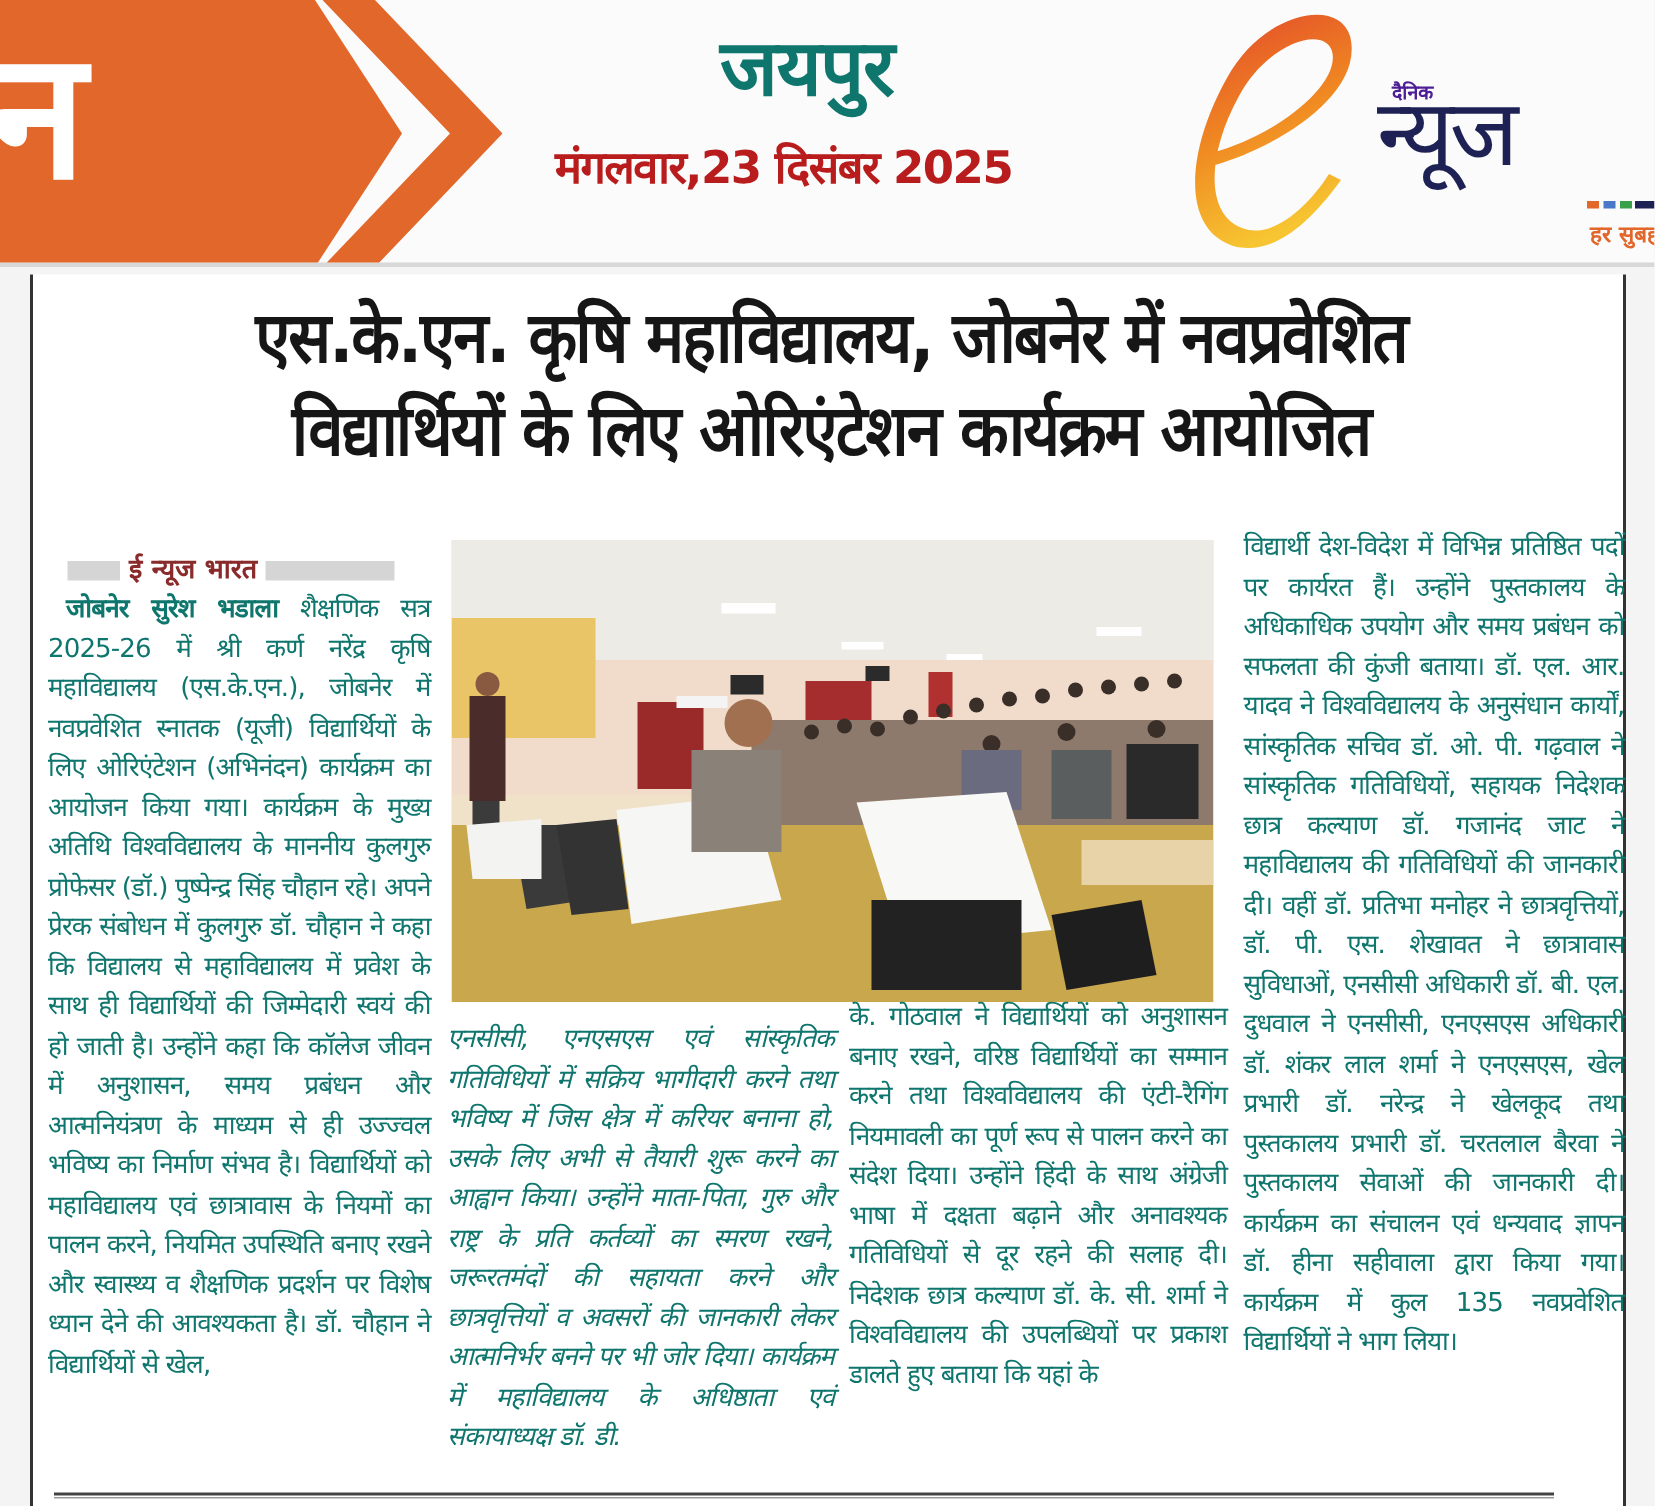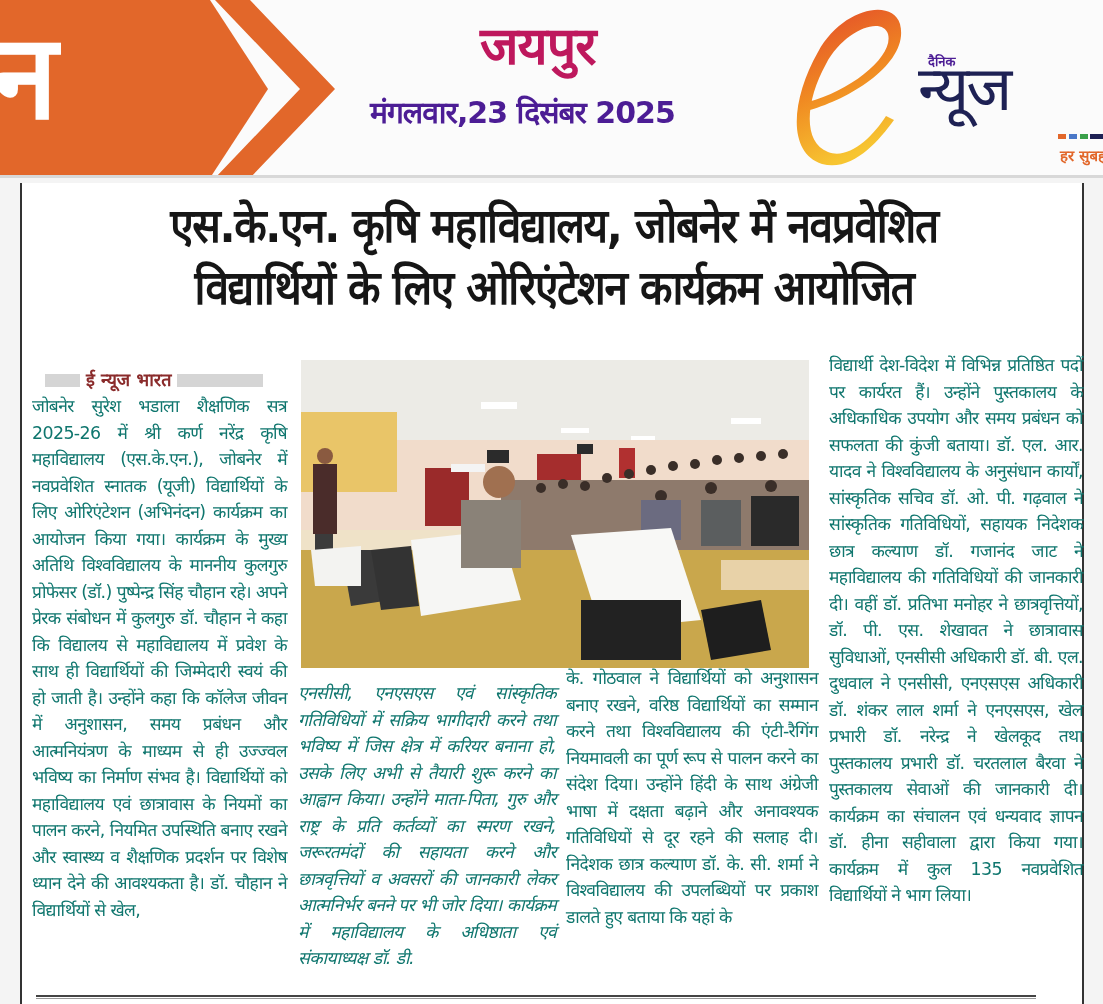--- a/index.html
+++ b/index.html
@@ -6,22 +6,22 @@
     html, body { width: 1103px; height: 1004px; overflow: hidden; background: #f4f4f4; }
     body { position: relative; font-family: "DejaVu Sans", sans-serif; color: #1a1a1a; }
 
     
     .masthead { position: absolute; left: 0; top: 0; width: 1103px; height: 178px; background: #fbfbfb; overflow: hidden; border-bottom: 3px solid #d8d8d8; }
     .mast-orange { position: absolute; left: 0; top: 0; width: 290px; height: 178px; background: #e2672a;
       clip-path: polygon(0 0, 210px 0, 268px 89px, 210px 178px, 0 178px); }
     .mast-chevron { position: absolute; left: 215px; top: 0; width: 130px; height: 178px; background: #e2672a;
       clip-path: polygon(0 0, 35px 0, 120px 89px, 35px 178px, 0 178px, 85px 89px); }
     .mast-letter { position: absolute; left: -8px; top: 18px; font-family: "DejaVu Sans", sans-serif; font-weight: bold; font-size: 118px; color: #ffffff; line-height: 1; }
-    .mast-city { position: absolute; left: 480px; top: 18px; font-size: 52px; font-weight: bold; color: #be185d; line-height: 1.1; letter-spacing: -1px; }
-    .mast-date { position: absolute; left: 370px; top: 96px; font-size: 30px; font-weight: bold; color: #4c1d95; line-height: 1.1; letter-spacing: -1px; text-align: right; }
+    .mast-city { position: absolute; left: 480px; top: 18px; font-size: 52px; font-weight: bold; color: #0f766e; line-height: 1.1; letter-spacing: -1px; }
+    .mast-date { position: absolute; left: 370px; top: 96px; font-size: 30px; font-weight: bold; color: #b91c1c; line-height: 1.1; letter-spacing: -1px; text-align: right; }
 
     .logo-e { position: absolute; left: 782px; top: 2px; width: 130px; height: 170px; }
     .logo-dainik { position: absolute; left: 928px; top: 52px; font-size: 13px; font-weight: bold; color: #4c1d95; }
     .logo-news { position: absolute; left: 918px; top: 55px; font-size: 62px; font-weight: normal; color: #1e2154; line-height: 1.1; letter-spacing: -3px; text-align: right; }
     .logo-bars { position: absolute; left: 1058px; top: 134px; display: flex; gap: 3px; }
     .logo-bars span { display: block; width: 8px; height: 5px; }
     .logo-underline { position: absolute; left: 1090px; top: 134px; width: 20px; height: 5px; background: #1e2154; }
     .logo-tagline { position: absolute; left: 1060px; top: 145px; font-size: 15px; font-weight: bold; color: #e2672a; white-space: nowrap; }
 
     
@@ -33,21 +33,21 @@
     .byline { position: absolute; left: 23px; top: 191px; width: 218px; height: 13px; background: #d5d5d5; }
     .byline-text { position: absolute; left: 58px; top: 186px; font-size: 18px; font-weight: bold; color: #8a2b2b; background: #ffffff; padding: 0 6px; line-height: 22px; }
 
     
     .col { position: absolute; font-family: "DejaVu Sans", sans-serif; font-size: 17.4px; line-height: 26.5px; color: #0f766e; text-align: justify; letter-spacing: -0.6px; }
     .col p { margin: 0; }
     .col1 { left: 10px; top: 210px; width: 255px; }
     .col2 { left: 276px; top: 497px; width: 258px; font-style: italic; }
     .col3 { left: 544px; top: 482px; width: 252px; }
     .col4 { left: 807px; top: 169px; width: 254px; }
-    .lead { font-weight: normal; }
+    .lead { font-weight: bold; margin-left: 12px; }
 
     
     .photo { position: absolute; left: 279px; top: 177px; width: 508px; height: 308px; overflow: hidden; background: #efe2c8; }
     .photo svg { display: block; }
 
     
     .bottom-rule { position: absolute; left: 14px; top: 812px; width: 1000px; height: 2px; background: #444; }
     .bottom-rule2 { position: absolute; left: 14px; top: 815px; width: 1000px; height: 1px; background: #999; }
   </style>
 </head>

